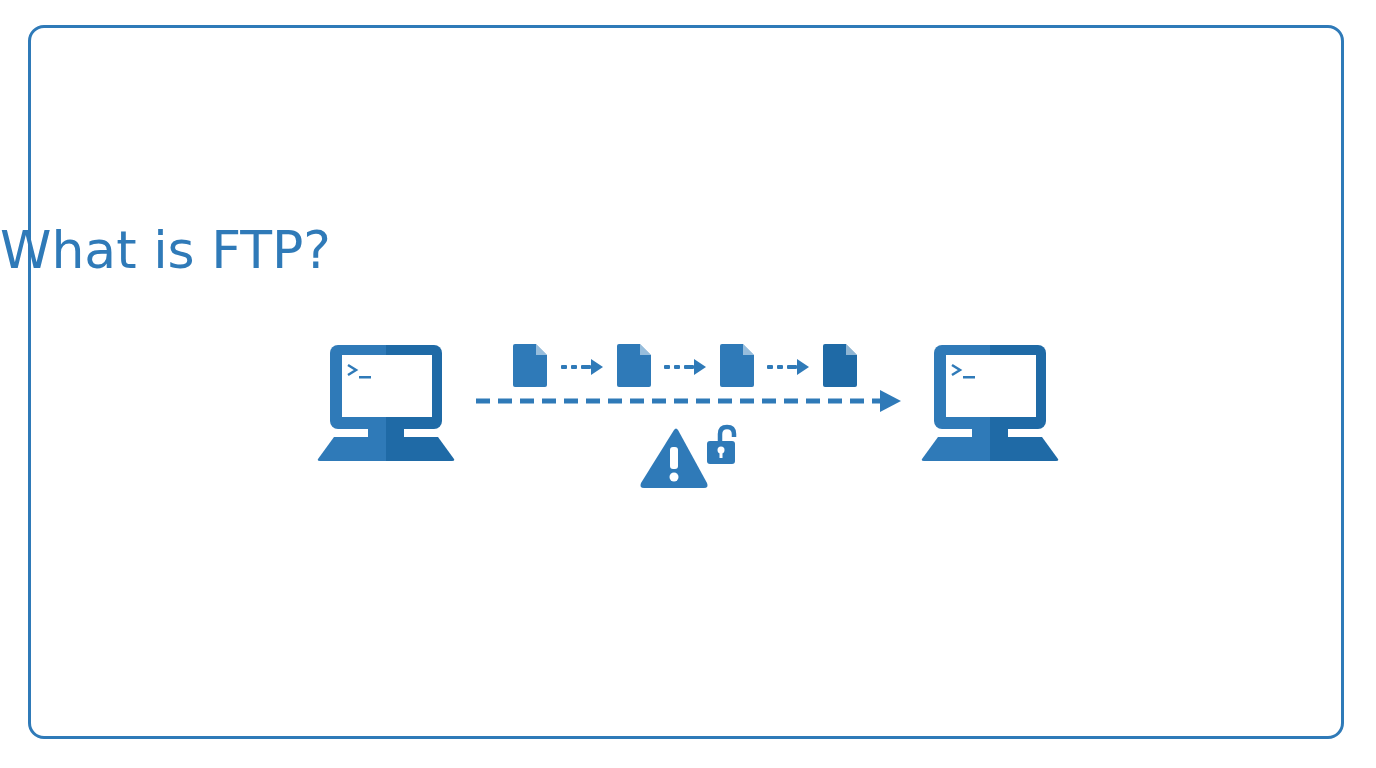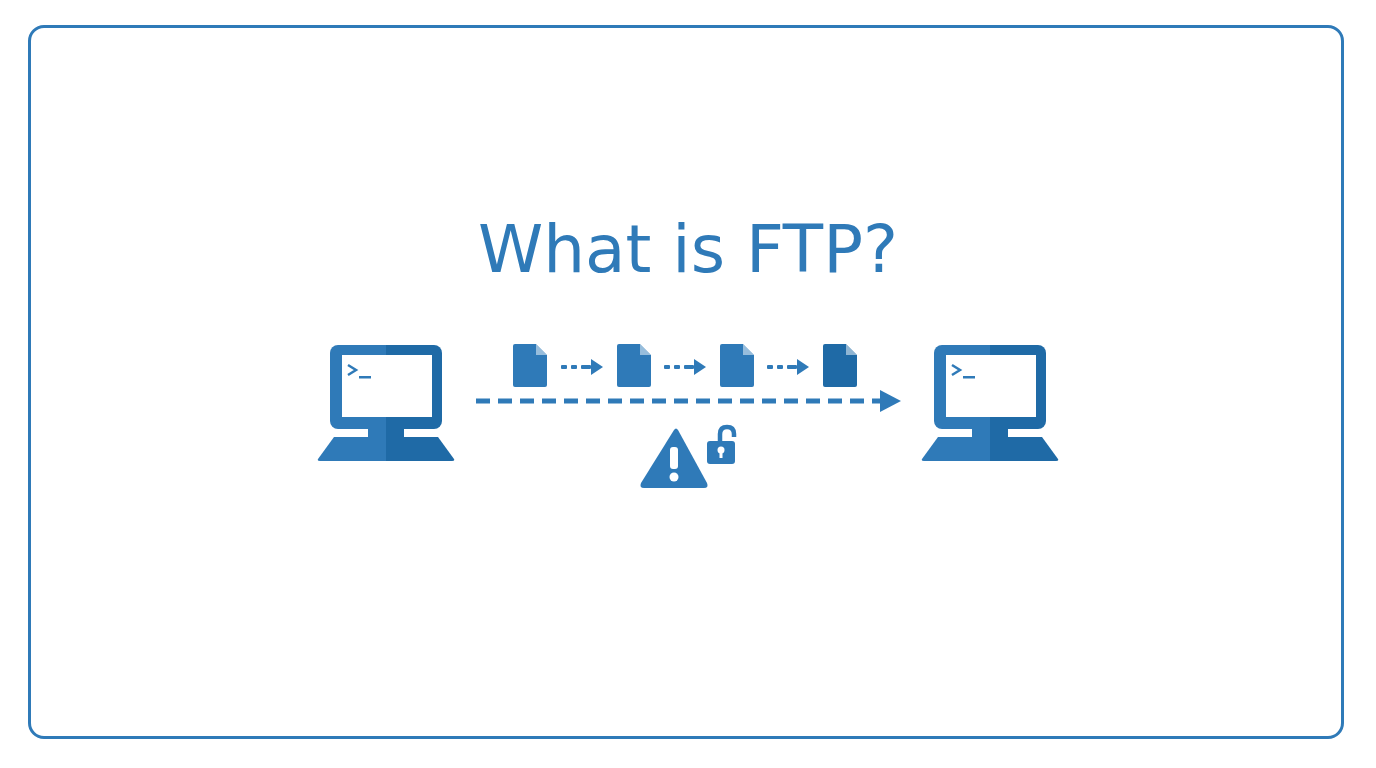--- a/index.html
+++ b/index.html
@@ -5,22 +5,22 @@
     html, body { margin: 0; padding: 0; }
     body {
       width: 1376px; height: 768px; background: #ffffff; position: relative; overflow: hidden;
       font-family: "DejaVu Sans", sans-serif;
     }
     .frame {
       position: absolute; left: 28px; top: 25px; width: 1316px; height: 714px;
       border: 3px solid #2f7ab8; border-radius: 16px; box-sizing: border-box; background: #fff;
     }
     .title {
-      position: absolute; left: 0; width: 1376px; top: 202px; text-align: center;
-      font-size: 66px; line-height: 96px; color: #2f7ab8; font-weight: normal; letter-spacing: 0px;
+      position: absolute; left: 0; width: 1376px; top: 202px; text-align: left;
+      font-size: 52px; line-height: 96px; color: #2f7ab8; font-weight: normal; letter-spacing: 0px;
     }
     .abs { position: absolute; }
   </style>
 </head>
 <body>
 
 <div class="frame"></div>
 
 <div class="title">What is FTP?</div>
 

